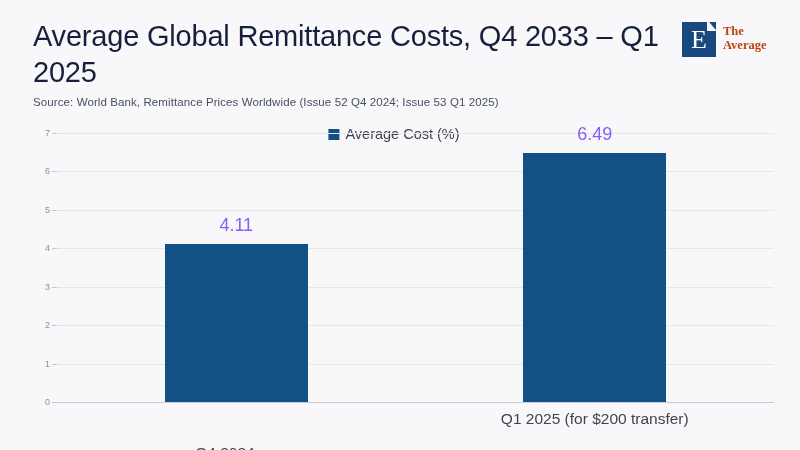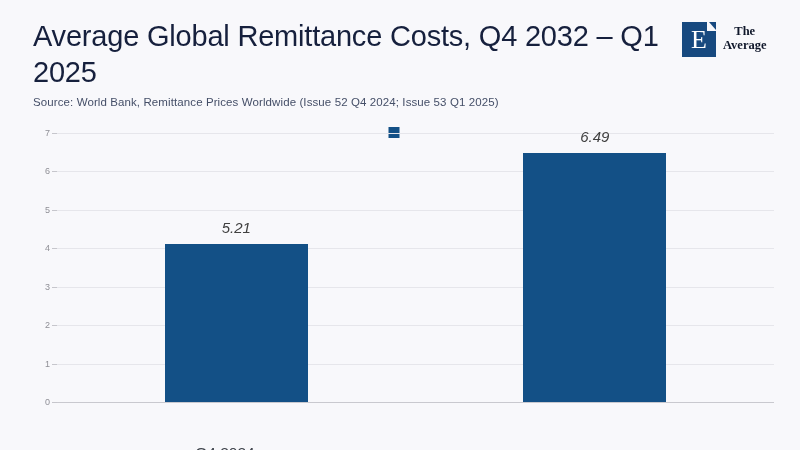--- a/index.html
+++ b/index.html
@@ -62,23 +62,22 @@
     width: 0; height: 0;
     border-left: 7px solid transparent;
     border-top: 8px solid #17497f;
   }
   .logo-text {
     margin-left: 7px;
     margin-top: 3px;
     font-family: "Liberation Serif", serif;
     font-size: 12.5px;
     line-height: 13.5px;
-    color: #0f172a;
+    color: #c2410c;
     font-weight: 600;
-    text-align: center;
   }
 
   
   .plot {
     position: absolute;
     left: 57px; top: 133px;
     width: 717px; height: 269px;
   }
   .gridline {
     position: absolute;
@@ -106,24 +105,23 @@
     width: 24px; height: 269px;
   }
   .bar {
     position: absolute;
     bottom: 0;
     background: #135086;
   }
   .bar-label {
     position: absolute;
     transform: translateX(-50%);
-    font-size: 15px;
-    color: #404040;
+    font-size: 18px;
+    color: #8b5cf6;
     white-space: nowrap;
-    font-style: italic;
   }
   .xlabels {
     position: absolute;
     left: 57px; top: 408px;
     width: 717px; height: 26px;
   }
   .xlabel {
     position: absolute;
     transform: translateX(-50%);
     font-size: 15.5px;
@@ -147,39 +145,40 @@
     margin-top: 1px;
   }
   .legend-label {
     font-size: 14.5px;
     color: #3a4150;
   }
 </style>
 </head>
 <body>
 
-<h1 class="title">Average Global Remittance Costs, Q4 2032 – Q1 2025</h1>
+<h1 class="title">Average Global Remittance Costs, Q4 2033 – Q1 2025</h1>
 
 <div class="logo">
   <div class="logo-mark">
     <span>E</span>
     <span class="accent"></span>
   </div>
   <div class="logo-text">
     <div>The</div>
     <div>Average</div>
   </div>
 </div>
 
 <div class="source-line">
   <span class="src-label">Source:</span><span> World Bank, Remittance Prices Worldwide (Issue 52 Q4 2024; Issue 53 Q1 2025)</span>
 </div>
 
 <div class="legend">
   <span class="legend-swatch"></span>
+  <span class="legend-label">Average Cost (%)</span>
 </div>
 
 <div class="yticks" id="yticks">
     <div class="ytick-label" style="top: 269px;">0</div>
     <div class="ytick-label" style="top: 230.571px;">1</div>
     <div class="ytick-label" style="top: 192.143px;">2</div>
     <div class="ytick-label" style="top: 153.714px;">3</div>
     <div class="ytick-label" style="top: 115.286px;">4</div>
     <div class="ytick-label" style="top: 76.8571px;">5</div>
     <div class="ytick-label" style="top: 38.4286px;">6</div>
@@ -197,20 +196,21 @@
     <div class="tick-stub" style="top: 153.714px;"></div>
     <div class="gridline" style="top: 115.286px;"></div>
     <div class="tick-stub" style="top: 115.286px;"></div>
     <div class="gridline" style="top: 76.8571px;"></div>
     <div class="tick-stub" style="top: 76.8571px;"></div>
     <div class="gridline" style="top: 38.4286px;"></div>
     <div class="tick-stub" style="top: 38.4286px;"></div>
     <div class="gridline" style="top: 0px;"></div>
     <div class="tick-stub" style="top: 0px;"></div>
     <div class="bar" style="left: 107.75px; width: 143px; height: 157.941px; background: rgb(19, 80, 134);"></div>
-    <div class="bar-label" style="left: 179.25px; bottom: 165.941px;">5.21</div>
+    <div class="bar-label" style="left: 179.25px; bottom: 165.941px;">4.11</div>
     <div class="bar" style="left: 466.25px; width: 143px; height: 249.401px; background: rgb(19, 80, 134);"></div>
     <div class="bar-label" style="left: 537.75px; bottom: 257.401px;">6.49</div>
   </div>
 
 <div class="xlabels" id="xlabels">
     <div class="xlabel" style="left: 168px; top: 2px; margin-top: 34px;">Q4 2024</div>
+    <div class="xlabel" style="left: 537.75px; top: 2px;">Q1 2025 (for $200 transfer)</div>
   </div>
 
 </body></html>

